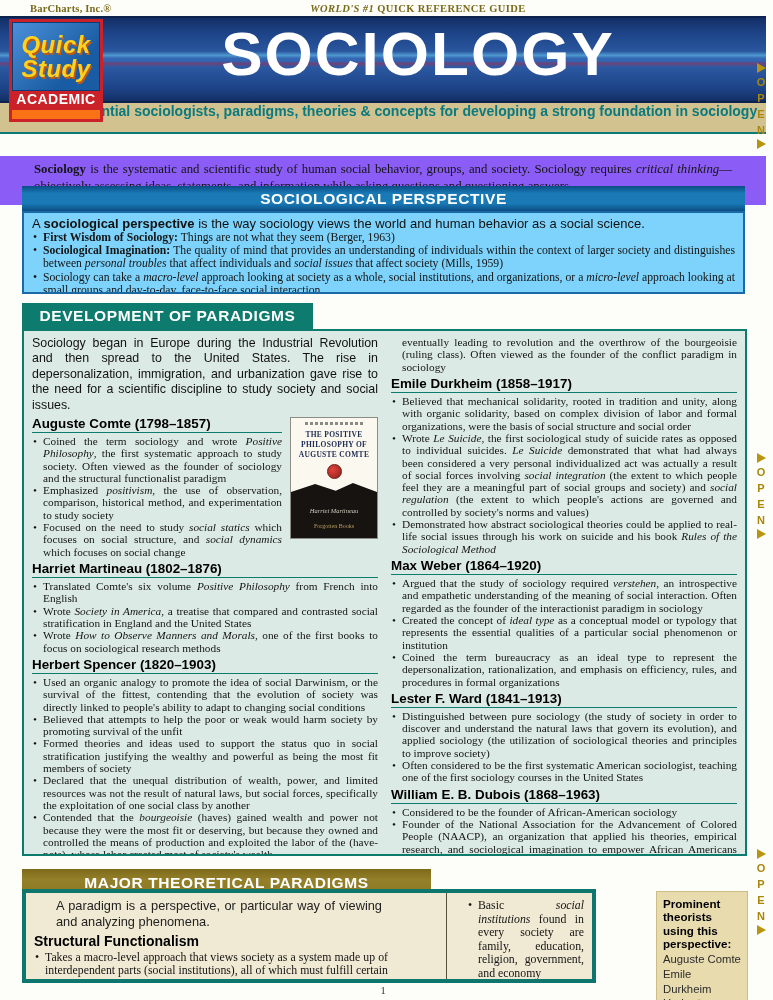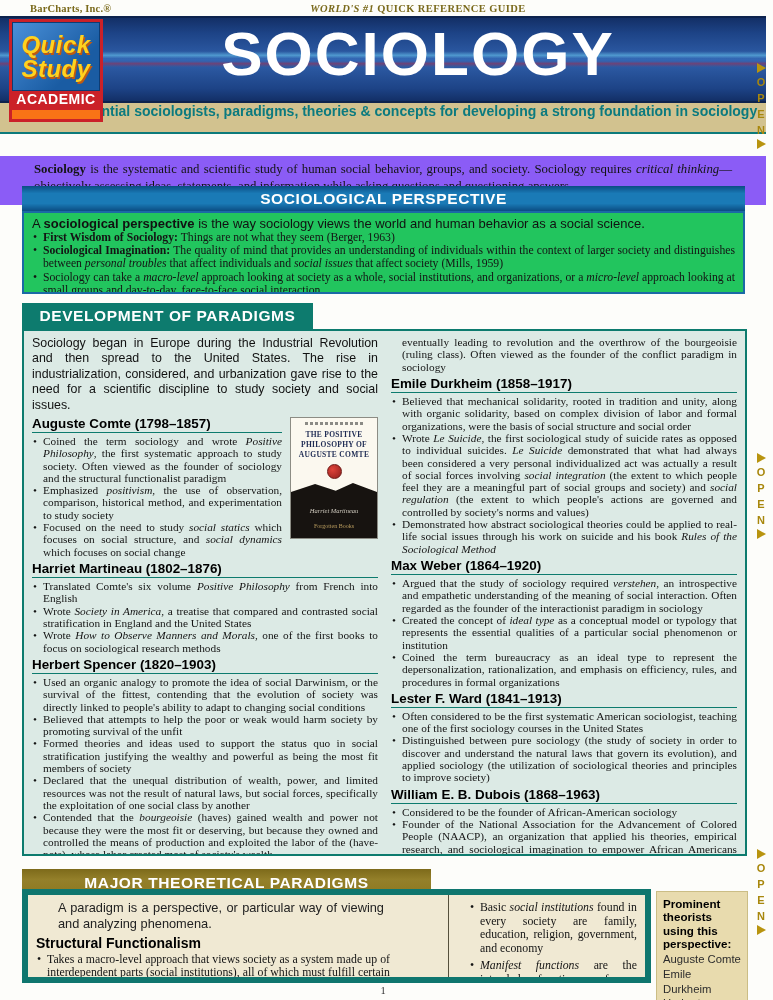--- a/index.html
+++ b/index.html
@@ -65,21 +65,21 @@
   .sec-header {
     position:absolute; text-align:center; color:#fff;
     font:bold 15.5px "Liberation Sans", sans-serif; letter-spacing:.6px;
   }
   .persp-header {
     left:22px; top:186px; width:723px; height:25px; line-height:25px;
     background:linear-gradient(180deg,#0b4d83,#1a7ab6 30%,#1a7ab6 70%,#0b4d83);
   }
   .persp-box {
     position:absolute; left:22px; top:211px; width:723px; height:83px; box-sizing:border-box;
-    background:#22c55e; border:2px solid #1b6aa5; padding:3px 8px; overflow:hidden;
+    background:#7dd3fc; border:2px solid #1b6aa5; padding:3px 8px; overflow:hidden;
   }
   .persp-lead { font:13px/15px "Liberation Sans", sans-serif; color:#111; }
   .persp-bullets { font:11.7px/1.13 "Liberation Serif", serif; color:#141414; }
   
   .dev-header { left:22px; top:303px; width:291px; height:26px; line-height:26px; background:#0d7b6e; }
   .dev-box {
     position:absolute; left:22px; top:329px; width:725px; height:527px; box-sizing:border-box;
     background:#dceae5; border:2px solid #0d7b6e; padding:5px 8px 0 8px;
     display:flex; gap:13px; overflow:hidden;
   }
@@ -123,22 +123,22 @@
     text-align:center;
   }
   .book-author { font:italic 6.5px/1 "Liberation Serif", serif; color:#cfcabe; margin-top:26px; }
   .book-publisher { font:6px/1 "Liberation Serif", serif; color:#b99c5e; margin-top:9px; }
   
   .para-header {
     left:22px; top:869px; width:409px; height:27px; line-height:27px;
     background:linear-gradient(180deg,#7d6a1a,#94802a 40%,#8d7820);
   }
   .para-box {
-    position:absolute; left:22px; top:889px; width:629px; height:94px; box-sizing:border-box;
-    background:#f0e9d3; border:6px solid #0f766e; display:flex; overflow:hidden;
+    position:absolute; left:22px; top:889px; width:574px; height:94px; box-sizing:border-box;
+    background:#f0e9d3; border:4px solid #0f766e; display:flex; overflow:hidden;
   }
   .para-col1 { width:372px; box-sizing:border-box; padding:4px 10px 0 8px; }
   .para-col2 { flex:1; box-sizing:border-box; border-left:1.5px solid #55503c; padding:6px 8px 0 20px;margin-left:48px; }
   .para-lead {
     font:12.8px/1.28 "Liberation Sans", sans-serif; color:#222;
     margin:1px 6px 2px 22px; text-align:justify;
   }
   .para-subhead { font:bold 14px/1.2 "Liberation Sans", sans-serif; color:#000; margin:1px 0 1px 0; }
   .para-col1 .bullets, .para-col2 .bullets { font:11.8px/1.15 "Liberation Serif", serif; color:#141414; }
   .para-col2 .bullets li { margin-bottom:4px; }
@@ -196,21 +196,21 @@
     <ul class="bullets persp-bullets">
         <li><b>First Wisdom of Sociology:</b> Things are not what they seem (Berger, 1963)</li>
         <li><b>Sociological Imagination:</b> The quality of mind that provides an understanding of individuals within the context of larger society and distinguishes between <i>personal troubles</i> that affect individuals and <i>social issues</i> that affect society (Mills, 1959)</li>
         <li>Sociology can take a <i>macro-level</i> approach looking at society as a whole, social institutions, and organizations, or a <i>micro-level</i> approach looking at small groups and day-to-day, face-to-face social interaction</li>
       </ul>
   </div>
 
   <div class="sec-header dev-header">DEVELOPMENT OF PARADIGMS</div>
   <div class="dev-box">
     <div class="dev-col" id="dev-left">
-      <div class="dev-intro">Sociology began in Europe during the Industrial Revolution and then spread to the United States. The rise in industrialization, considered, and urbanization gave rise to the need for a scientific discipline to study society and social issues.</div>
+      <div class="dev-intro">Sociology began in Europe during the Industrial Revolution and then spread to the United States. The rise in depersonalization, immigration, and urbanization gave rise to the need for a scientific discipline to study society and social issues.</div>
     <div class="entry">
           <div class="book">
             <div class="book-series"></div>
             <div class="book-title-line">The Positive</div>
             <div class="book-title-line">Philosophy of</div>
             <div class="book-title-line">Auguste Comte</div>
             <div class="book-seal"></div>
             <div class="book-black">
               <div class="book-author">Harriet Martineau</div>
               <div class="book-publisher">Forgotten Books</div>
@@ -260,22 +260,22 @@
           <div class="entry-name">Max Weber (1864–1920)</div>
           <ul class="bullets">
             <li>Argued that the study of sociology required <i>verstehen</i>, an introspective and empathetic understanding of the meaning of social interaction. Often regarded as the founder of the interactionist paradigm in sociology</li>
             <li>Created the concept of <i>ideal type</i> as a conceptual model or typology that represents the essential qualities of a particular social phenomenon or institution</li>
             <li>Coined the term bureaucracy as an ideal type to represent the depersonalization, rationalization, and emphasis on efficiency, rules, and procedures in formal organizations</li>
           </ul>
         </div>
         <div class="entry">
           <div class="entry-name">Lester F. Ward (1841–1913)</div>
           <ul class="bullets">
+            <li>Distinguished between pure sociology (the study of society in order to discover and understand the natural laws that govern its evolution), and applied sociology (the utilization of sociological theories and principles to improve society)</li>
             <li>Often considered to be the first systematic American sociologist, teaching one of the first sociology courses in the United States</li>
-            <li>Distinguished between pure sociology (the study of society in order to discover and understand the natural laws that govern its evolution), and applied sociology (the utilization of sociological theories and principles to improve society)</li>
           </ul>
         </div>
         <div class="entry">
           <div class="entry-name">William E. B. Dubois (1868–1963)</div>
           <ul class="bullets">
             <li>Considered to be the founder of African-American sociology</li>
             <li>Founder of the National Association for the Advancement of Colored People (NAACP), an organization that applied his theories, empirical research, and sociological imagination to empower African Americans and help them achieve social justice and equality</li>
           </ul>
         </div>
       </div>

